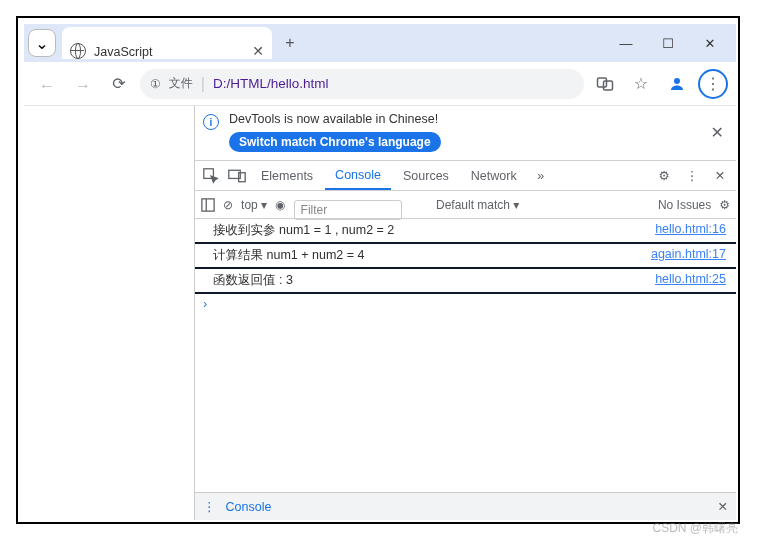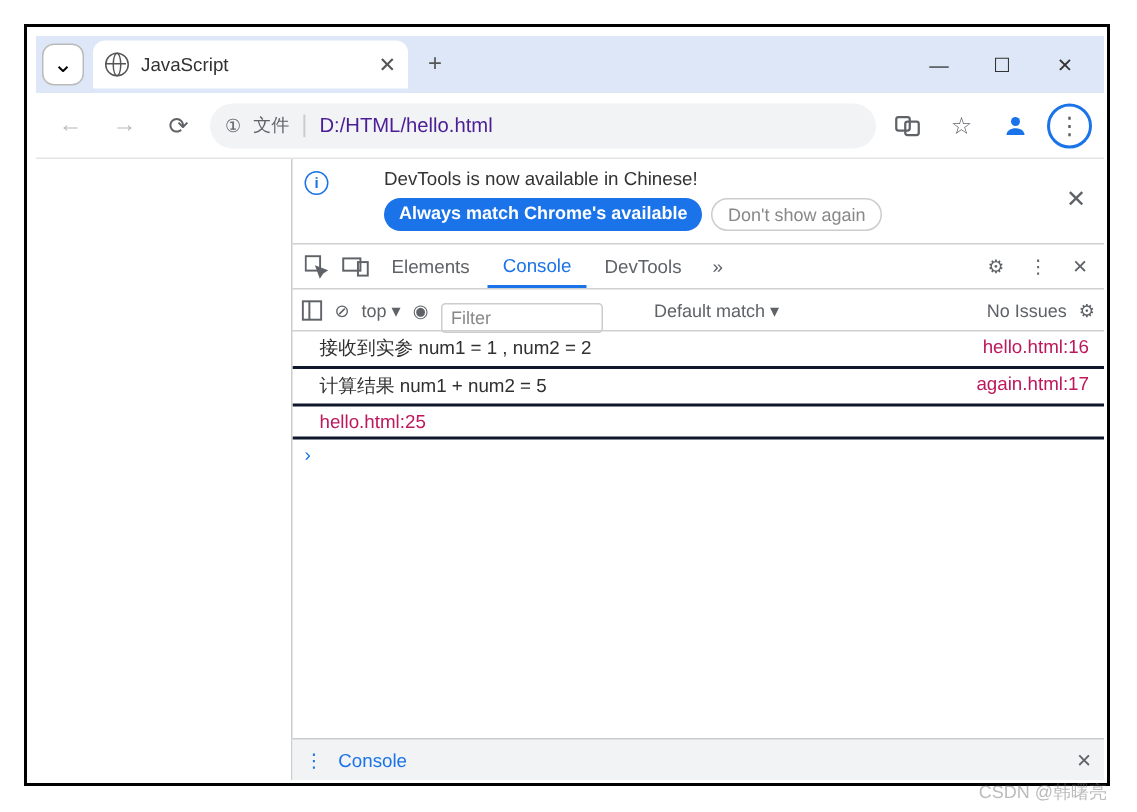--- a/index.html
+++ b/index.html
@@ -3,21 +3,21 @@
 <meta charset="utf-8">
 <style>
 * { margin:0; padding:0; box-sizing:border-box; font-family:"Segoe UI",Arial,sans-serif; }
 body { background:#fff; width:758px; height:541px; position:relative; }
 .frame { position:absolute; left:16px; top:16px; width:724px; height:508px; border:2px solid #000; background:#fff; overflow:hidden; }
 .inner { position:absolute; left:6px; top:6px; width:712px; height:496px; background:#fff; display:flex; flex-direction:column; }
 
 
 .titlebar { height:38px; background:#dde7f7; display:flex; align-items:center; padding:0 6px 0 4px; }
 .drop { width:28px; height:28px; border:1px solid #bbb; border-radius:8px; background:#fff; display:flex; align-items:center; justify-content:center; cursor:pointer; }
-.tab { margin-left:6px; background:#fff; height:32px; border-radius:8px 8px 0 0; display:flex; align-items:center; padding:0 8px; gap:8px; min-width:210px; }
+.tab { margin-left:6px; background:#fff; height:32px; border-radius:8px 8px 0 0; display:flex; align-items:flex-end; padding:0 8px; gap:8px; min-width:210px; }
 .globe { width:16px; height:16px; border:1.5px solid #555; border-radius:50%; position:relative; }
 .globe::before { content:""; position:absolute; left:4px; top:-1px; width:4px; height:14px; border:1.5px solid #555; border-radius:50%; }
 .globe::after { content:""; position:absolute; left:-1px; top:5.5px; width:14px; height:1.5px; background:#555; }
 .tab-title { font-size:12.5px; color:#333; flex:1; }
 .tab-x { font-size:14px; color:#555; cursor:pointer; }
 .newtab { width:28px; height:28px; display:flex; align-items:center; justify-content:center; font-size:16px; color:#555; cursor:pointer; margin-left:4px; }
 .win-controls { margin-left:auto; display:flex; gap:2px; }
 .win-btn { width:40px; height:28px; display:flex; align-items:center; justify-content:center; color:#333; cursor:pointer; font-size:13px; }
 
 
@@ -31,21 +31,21 @@
 .menu-dots { border:2px solid #1a73e8; border-radius:50%; width:30px; height:30px; }
 
 
 .content { flex:1; display:flex; overflow:hidden; }
 .blank-left { width:170px; background:#fff; }
 .devtools { flex:1; border-left:1px solid #ccc; display:flex; flex-direction:column; background:#fff; }
 
 
 .infobar { display:flex; padding:6px 8px 8px; gap:10px; border-bottom:1px solid #d0d0d0; }
 .info-ico { width:16px; height:16px; border:1.5px solid #1a73e8; border-radius:50%; display:flex; align-items:center; justify-content:center; color:#1a73e8; font-size:10px; font-weight:bold; flex-shrink:0; margin-top:2px; }
-.info-body { flex:1;margin-left:27px; }
+.info-body { flex:1; }
 .info-text { font-size:12.5px; color:#333; margin-bottom:6px; }
 .pill-row { display:flex; gap:6px; }
 .pill { padding:3px 10px; border-radius:12px; font-size:12px; cursor:pointer; }
 .pill.blue { background:#1a73e8; color:#fff; font-weight:600; }
 .pill.gray { background:#fff; border:1px solid #ccc; color:#888; }
 .info-close { color:#5f6368; cursor:pointer; font-size:16px; align-self:center; padding:0 4px; }
 
 
 .paneltabs { height:30px; display:flex; align-items:center; padding:0 4px; gap:2px; border-bottom:1px solid #d0d0d0; font-size:12.5px; color:#5f6368; }
 .pt-ico { width:24px; display:flex; align-items:center; justify-content:center; cursor:pointer; }
@@ -57,21 +57,21 @@
 .ctoolbar { height:28px; display:flex; align-items:center; padding:0 6px; gap:8px; border-bottom:1px solid #d0d0d0; font-size:12px; color:#5f6368; }
 .ct-ico { cursor:pointer; display:flex; align-items:center; }
 .ct-sel { cursor:pointer; }
 .filter { border:1px solid #ccc; border-radius:3px; padding:2px 6px; font-size:12px; width:108px; color:#888;margin-top:10px; }
 .ctoolbar .spacer { flex:0.15; }
 
 
 .logs { flex:1; overflow:auto; font-family:Consolas,monospace; font-size:12.5px; }
 .log-row { display:flex; padding:3px 10px 3px 18px; border-bottom:2px solid #0f172a; }
 .log-msg { flex:1; color:#303030; }
-.log-link { color:#be185d; cursor:pointer; }
+.log-link { color:#3b82f6; text-decoration:underline; cursor:pointer; }
 .prompt-row { padding:3px 8px; color:#1a73e8; }
 
 
 .drawer { height:28px; border-top:1px solid #ccc; background:#f1f3f4; display:flex; align-items:center; padding:0 8px; gap:10px; font-size:12.5px; color:#1a73e8; }
 .drawer .dx { margin-left:auto; color:#5f6368; cursor:pointer; }
 
 .watermark { position:absolute; right:20px; bottom:4px; font-size:12px; color:rgba(120,120,120,0.5); }
 svg { display:block; }
 </style>
 </head>
@@ -125,43 +125,43 @@
 
   <div class="content">
     <div class="blank-left"></div>
     <div class="devtools">
 
       <div class="infobar">
         <div class="info-ico">i</div>
         <div class="info-body">
           <div class="info-text">DevTools is now available in Chinese!</div>
           <div class="pill-row">
-            <div class="pill blue">Always match Chrome's available</div>
-            <div class="pill gray">Don't show again</div>
+            <div class="pill blue">Switch match Chrome's language</div>
           </div>
         </div>
         <div class="info-close">✕</div>
       </div>
 
       <div class="paneltabs">
         <div class="pt-ico">
           <svg width="16" height="16" viewBox="0 0 20 20" fill="none" stroke="#5f6368" stroke-width="1.6">
                 <rect x="1" y="1" width="12" height="12"></rect>
                 <path d="M10 10l8 3-3 2-2 3z" fill="#5f6368"></path>
               </svg>
         </div>
         <div class="pt-ico">
           <svg width="18" height="14" viewBox="0 0 22 16" fill="none" stroke="#5f6368" stroke-width="1.6">
                 <rect x="1" y="1" width="14" height="10"></rect>
                 <rect x="13" y="4" width="8" height="11"></rect>
               </svg>
         </div>
         <div class="pt-item">Elements</div>
         <div class="pt-item active">Console</div>
-        <div class="pt-item">DevTools</div>
+        <div class="pt-item">Sources</div>
+        <div class="pt-item">Network</div>
         <div class="pt-ico">»</div>
         <div class="pt-right">
           <div class="pt-ico">⚙</div>
           <div class="pt-ico">⋮</div>
           <div class="pt-ico">✕</div>
         </div>
       </div>
 
       <div class="ctoolbar">
         <span class="ct-ico">
@@ -180,24 +180,25 @@
         <span>No Issues</span>
         <span class="ct-ico">⚙</span>
       </div>
 
       <div class="logs">
         <div class="log-row">
           <span class="log-msg">接收到实参 num1 = 1 , num2 = 2</span>
           <span class="log-link">hello.html:16</span>
         </div>
         <div class="log-row">
-          <span class="log-msg">计算结果 num1 + num2 = 5</span>
+          <span class="log-msg">计算结果 num1 + num2 = 4</span>
           <span class="log-link">again.html:17</span>
         </div>
         <div class="log-row">
+          <span class="log-msg">函数返回值 : 3</span>
           <span class="log-link">hello.html:25</span>
         </div>
         <div class="prompt-row">›</div>
       </div>
 
       <div class="drawer">
         <span class="ct-ico">⋮</span>
         <span>Console</span>
         <span class="dx">✕</span>
       </div>

